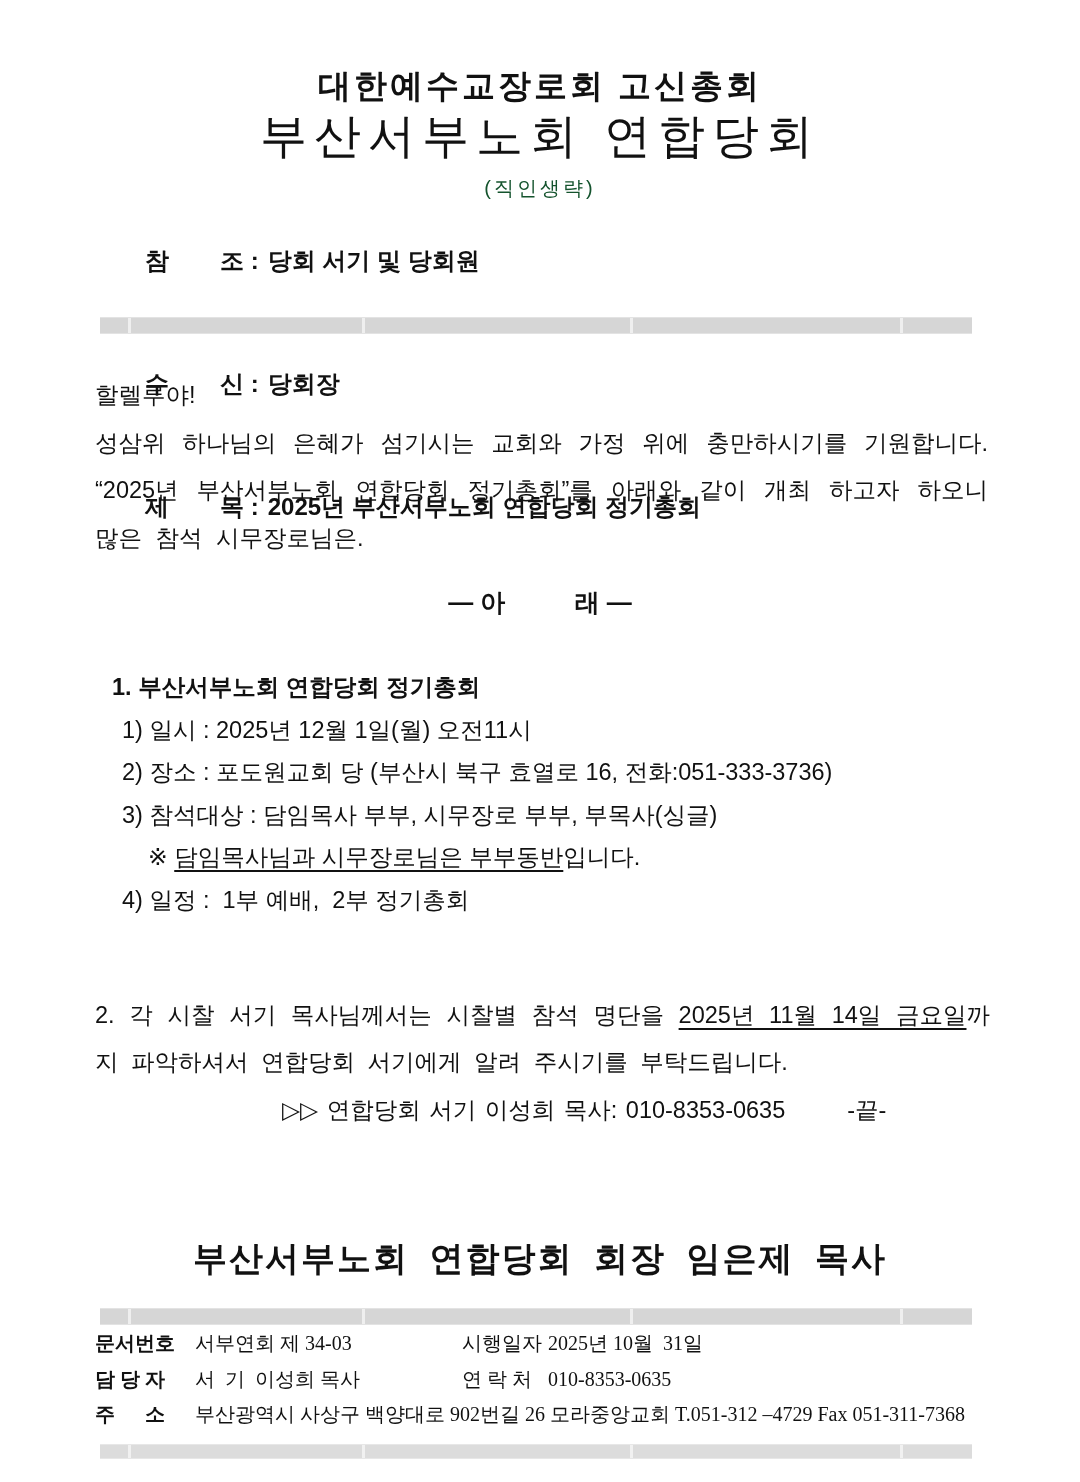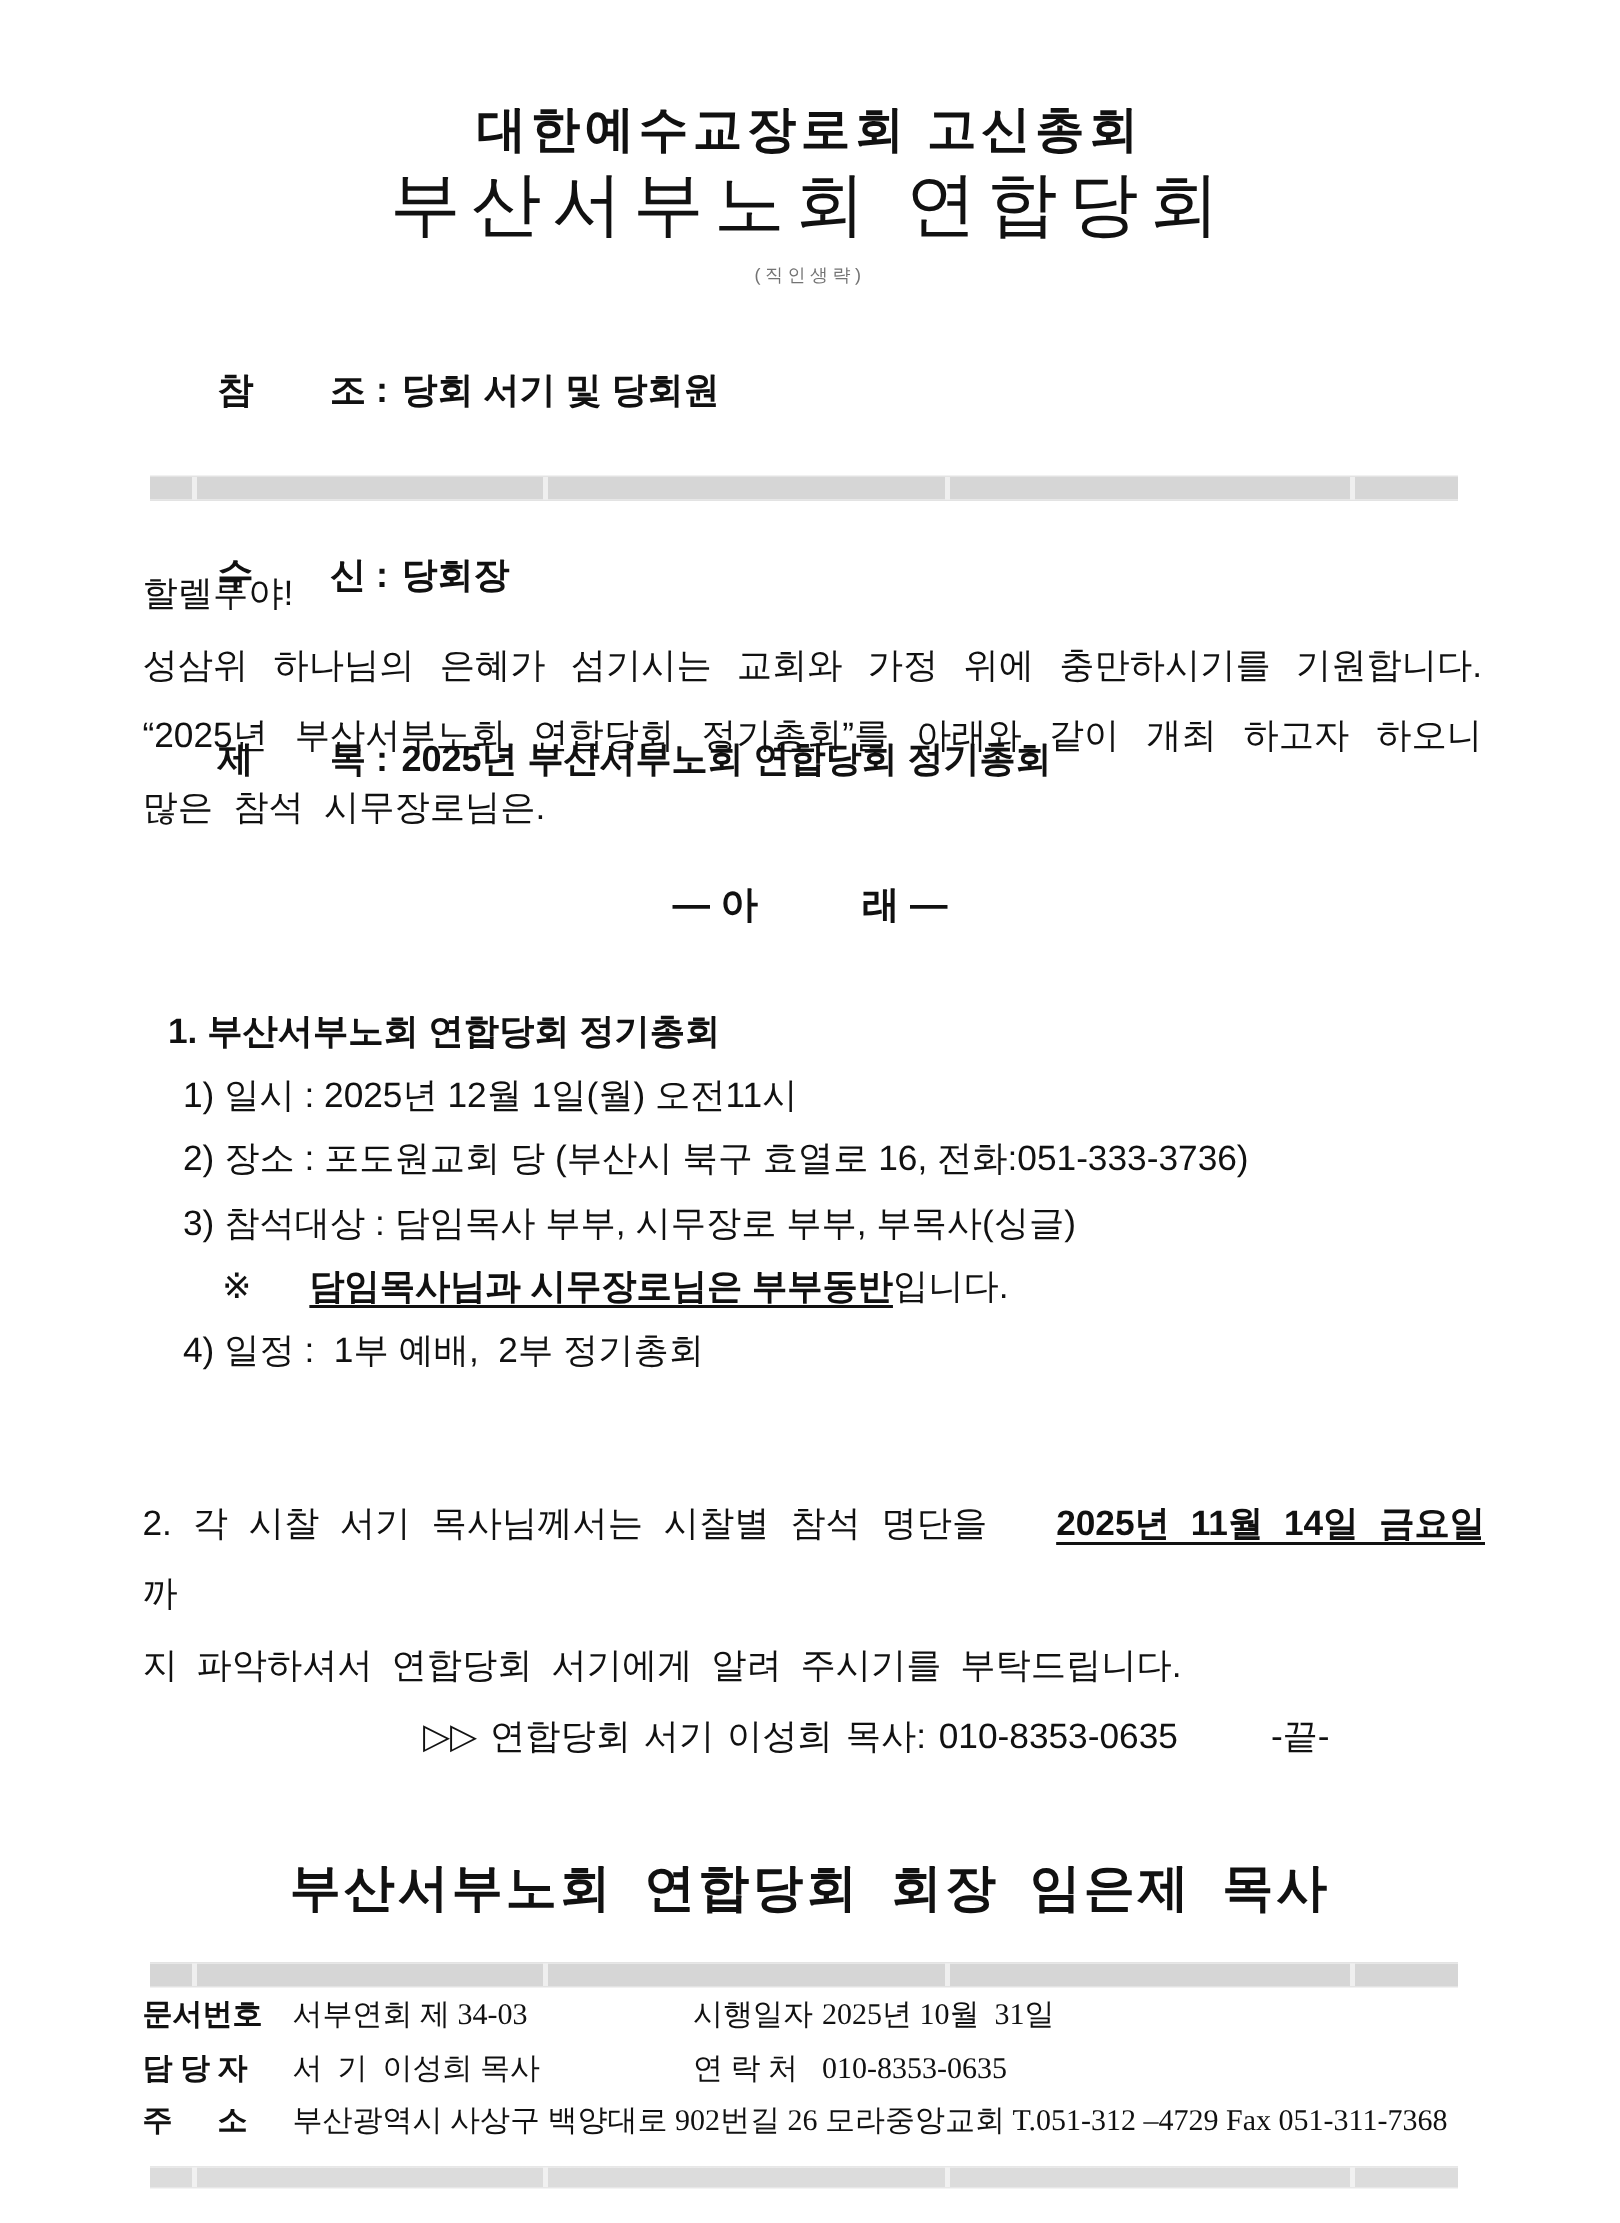--- a/index.html
+++ b/index.html
@@ -8,21 +8,21 @@
     width:1080px;height:1482px;
     background:#ffffff;
     color:#111;
     font-family:"Liberation Sans","DejaVu Sans",sans-serif;
     overflow:hidden;
   }
   
   .letterhead{position:absolute;top:66px;left:0;right:0;text-align:center;}
   .org{font-size:33px;font-weight:800;letter-spacing:3px;line-height:40px;}
   .main-title{font-size:47px;font-weight:400;letter-spacing:7px;line-height:56px;margin-top:2px;text-align:center;}
-  .seal{font-size:12px;font-weight:400;letter-spacing:3px;margin-top:11px;color:#737373;}
+  .seal{font-size:20px;font-weight:400;letter-spacing:3px;margin-top:11px;color:#14532d;}
   
   .meta{position:absolute;top:199px;left:105px;right:95px;font-size:24px;font-weight:700;}
   .meta-row{line-height:41px;white-space:pre;}
   .meta-a{display:inline-block;width:75px;}
   .meta-b{display:inline-block;}
   .meta-v{margin-left:9px;}
   
   .bar{
     position:absolute;left:100px;width:872px;height:15px;
     background:linear-gradient(90deg,
@@ -39,21 +39,21 @@
   
   .body-block{position:absolute;top:372px;left:95px;right:92px;font-size:23.5px;line-height:47.6px;word-spacing:7px;}
   .justify-full{text-align:justify;text-align-last:justify;}
   .b{font-weight:400;}
   .below-marker{position:absolute;top:586px;left:0;right:0;text-align:center;font-size:25px;font-weight:700;white-space:pre;}
   
   .sec1{position:absolute;top:666px;left:112px;right:92px;font-size:23.5px;line-height:42.6px;}
   .sec1-heading{font-weight:700;}
   .sec1-item{margin-left:10px;white-space:pre;}
   .sec1-note{margin-left:36px;white-space:pre;}
-  .emph-underline{font-weight:700;text-decoration:underline;text-decoration-thickness:2px;text-underline-offset:5px;margin-left:32px;}
+  .emph-underline{font-weight:400;text-decoration:underline;text-decoration-thickness:2px;text-underline-offset:5px;}
   
   .sec2{position:absolute;top:992px;left:95px;right:90px;font-size:23.5px;line-height:47.4px;word-spacing:6px;}
   .contact-line{margin-left:187px;word-spacing:2px;white-space:pre;}
   .end-mark{margin-left:62px;}
   
   .signature{position:absolute;top:1236px;left:0;right:0;text-align:center;
     font-size:34px;font-weight:800;letter-spacing:2px;word-spacing:9px;}
   
   .footer{position:absolute;top:1326px;left:95px;right:85px;font-size:20px;font-family:Liberation Serif, serif;}
   .f-row{display:flex;line-height:35.5px;white-space:pre;}

